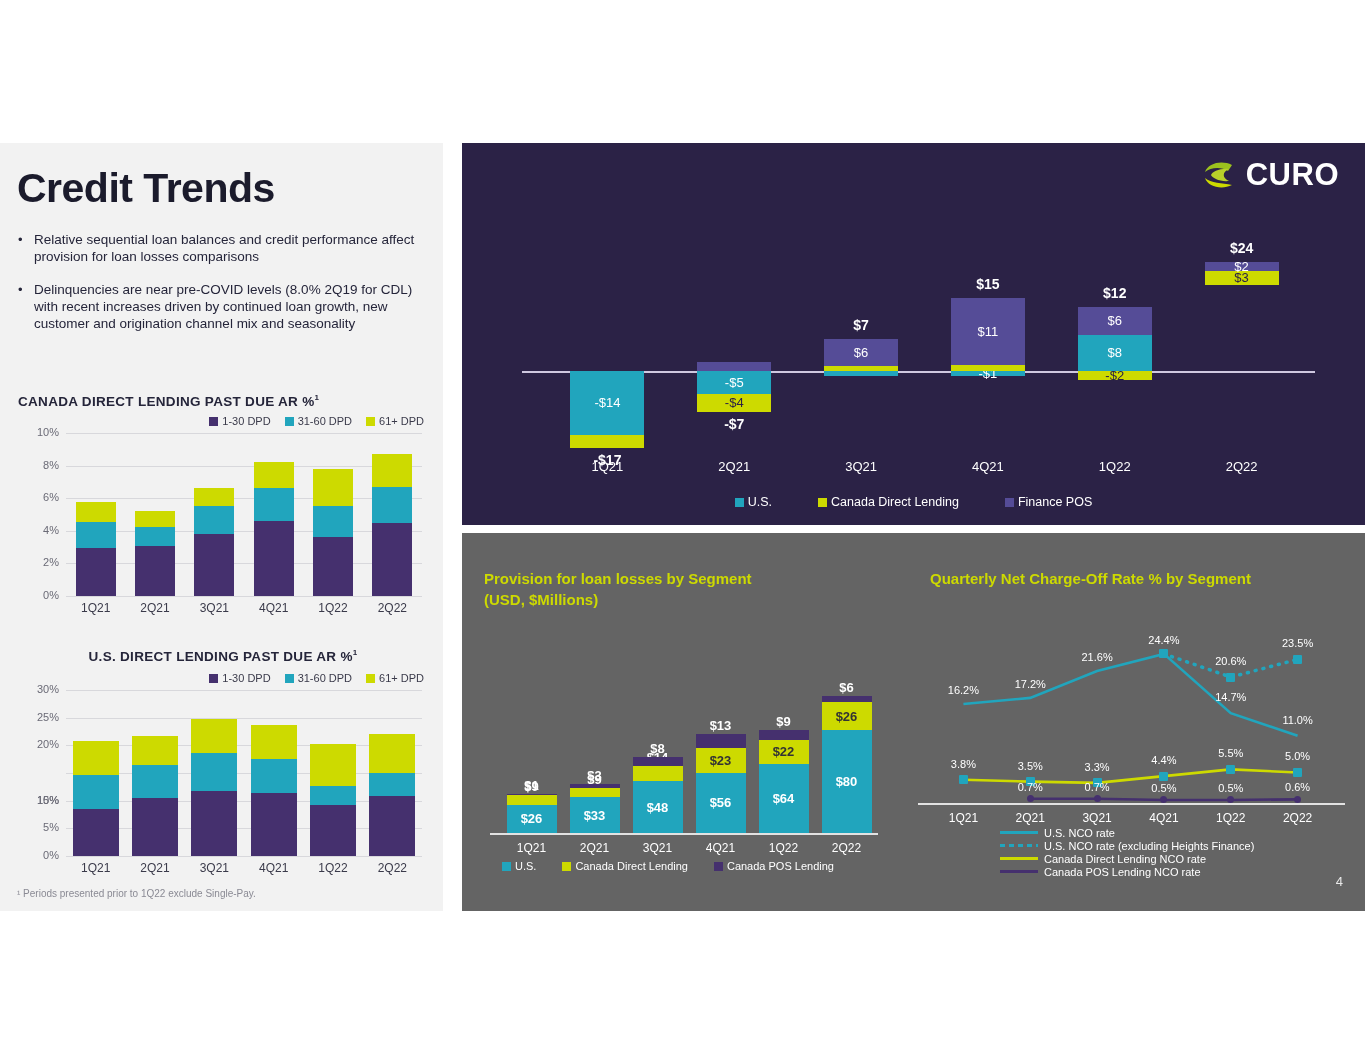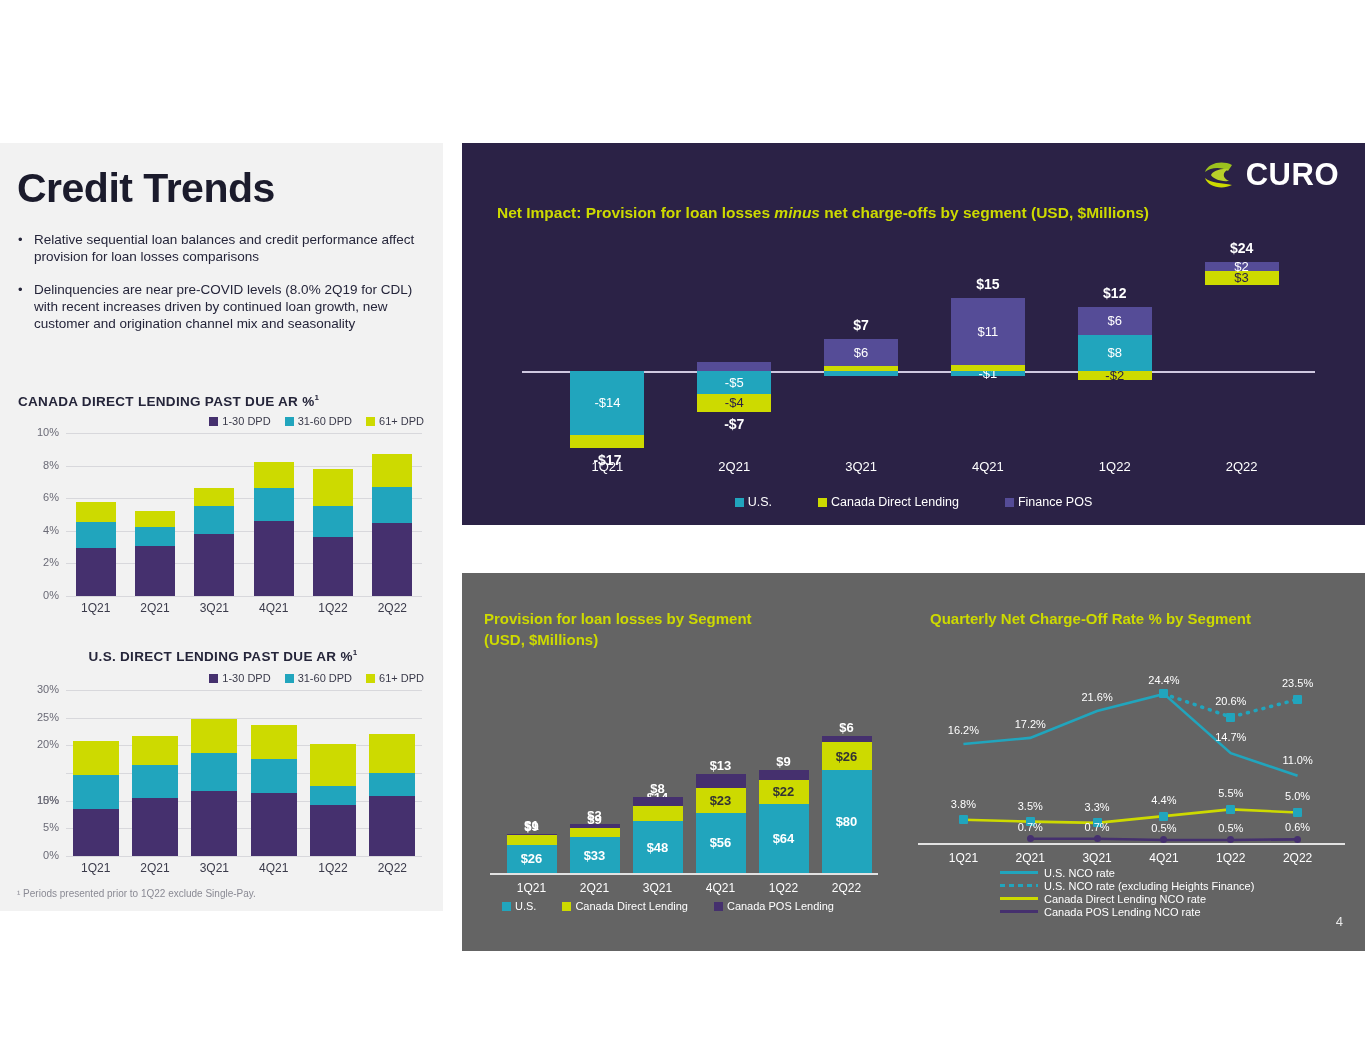--- a/index.html
+++ b/index.html
@@ -37,21 +37,21 @@
   .logo-text{font-size:31px;font-weight:bold;color:#ffffff;letter-spacing:0.5px;}
 
   .zeroline{position:absolute;height:1.5px;background:#cfc8e0;}
   .wseg{position:absolute;width:100%;left:0;display:flex;align-items:center;justify-content:center;font-size:13px;}
   .wtot{position:absolute;font-size:14px;font-weight:bold;color:#ffffff;text-align:center;}
   .wcat{position:absolute;font-size:13px;color:#ffffff;text-align:center;}
   .dlegend{position:absolute;left:0;top:352px;width:903px;display:flex;justify-content:center;gap:46px;}
   .dlegend .lg{color:#ffffff;font-size:12.5px;}
 
   
-  .grey-panel{position:absolute;left:462px;top:533px;width:903px;height:378px;background:#646464;margin-top:40px;}
+  .grey-panel{position:absolute;left:462px;top:533px;width:903px;height:378px;background:#646464;}
   .gtitle{position:absolute;font-size:15px;font-weight:bold;color:#cdda00;line-height:21px;}
   .pseg{position:absolute;width:100%;left:0;display:flex;align-items:center;justify-content:center;font-size:13px;font-weight:bold;}
   .pcat{position:absolute;font-size:12px;color:#ffffff;text-align:center;}
   .baseline{position:absolute;height:1.5px;background:#e2e2e2;}
   .plegend{position:absolute;display:flex;gap:26px;}
   .plegend .lg{color:#ffffff;font-size:11px;}
 
   .dlabel{position:absolute;font-size:11px;color:#ffffff;text-align:center;white-space:nowrap;}
   .marker{position:absolute;width:9px;height:9px;background:#21a5bd;border-radius:1px;}
   .marker.pp{background:#45306e;border-radius:50%;width:7px;height:7px;}
@@ -224,23 +224,20 @@
   <div class="dark-panel">
     <div class="logo">
       <svg width="42" height="36" viewBox="0 0 42 36">
         <path d="M30 8 C20 3, 6 6, 3 15 C9 10, 20 10, 26 14 Z" fill="#9cc21e"></path>
         <path d="M3 21 C6 30, 20 33, 30 28 C20 26, 9 26, 3 21 Z" fill="#cdda00"></path>
         <path d="M27 12 C18 11, 10 15, 9 18 C10 21, 18 25, 27 24 C20 21, 20 15, 27 12 Z" fill="#b9d12a"></path>
       </svg>
       <span class="logo-text">CURO</span>
     </div>
 
-    <div class="dark-title">
-      <span>Net Impact: Provision for loan losses </span><em>minus</em><span> net charge-offs by segment (USD, $Millions)</span>
-    </div>
 
     <div id="wf-plot" style="position:absolute;left:0;top:85px;width:903px;height:260px;">
         <div class="zeroline" style="left:60px;top:143px;width:793px;"></div>
         <div class="wseg" style="left:108.41666666666666px;top:143px;width:74px;height:63.699999999999996px;background:#21a5bd;position:absolute;">
           <span style="color:#ffffff;font-size:13px;line-height:1;">-$14</span>
         </div>
         <div class="wseg" style="left:108.41666666666666px;top:206.7px;width:74px;height:13.649999999999999px;background:#cdda00;position:absolute;"></div>
         <div class="wtot" style="left:82px;top:224.35px;width:126.83333333333333px;">-$17</div>
         <div class="wcat" style="left:82px;top:231px;width:126.83333333333333px;">1Q21</div>
         <div class="wseg" style="left:235.25px;top:143px;width:74px;height:22.75px;background:#21a5bd;position:absolute;">

